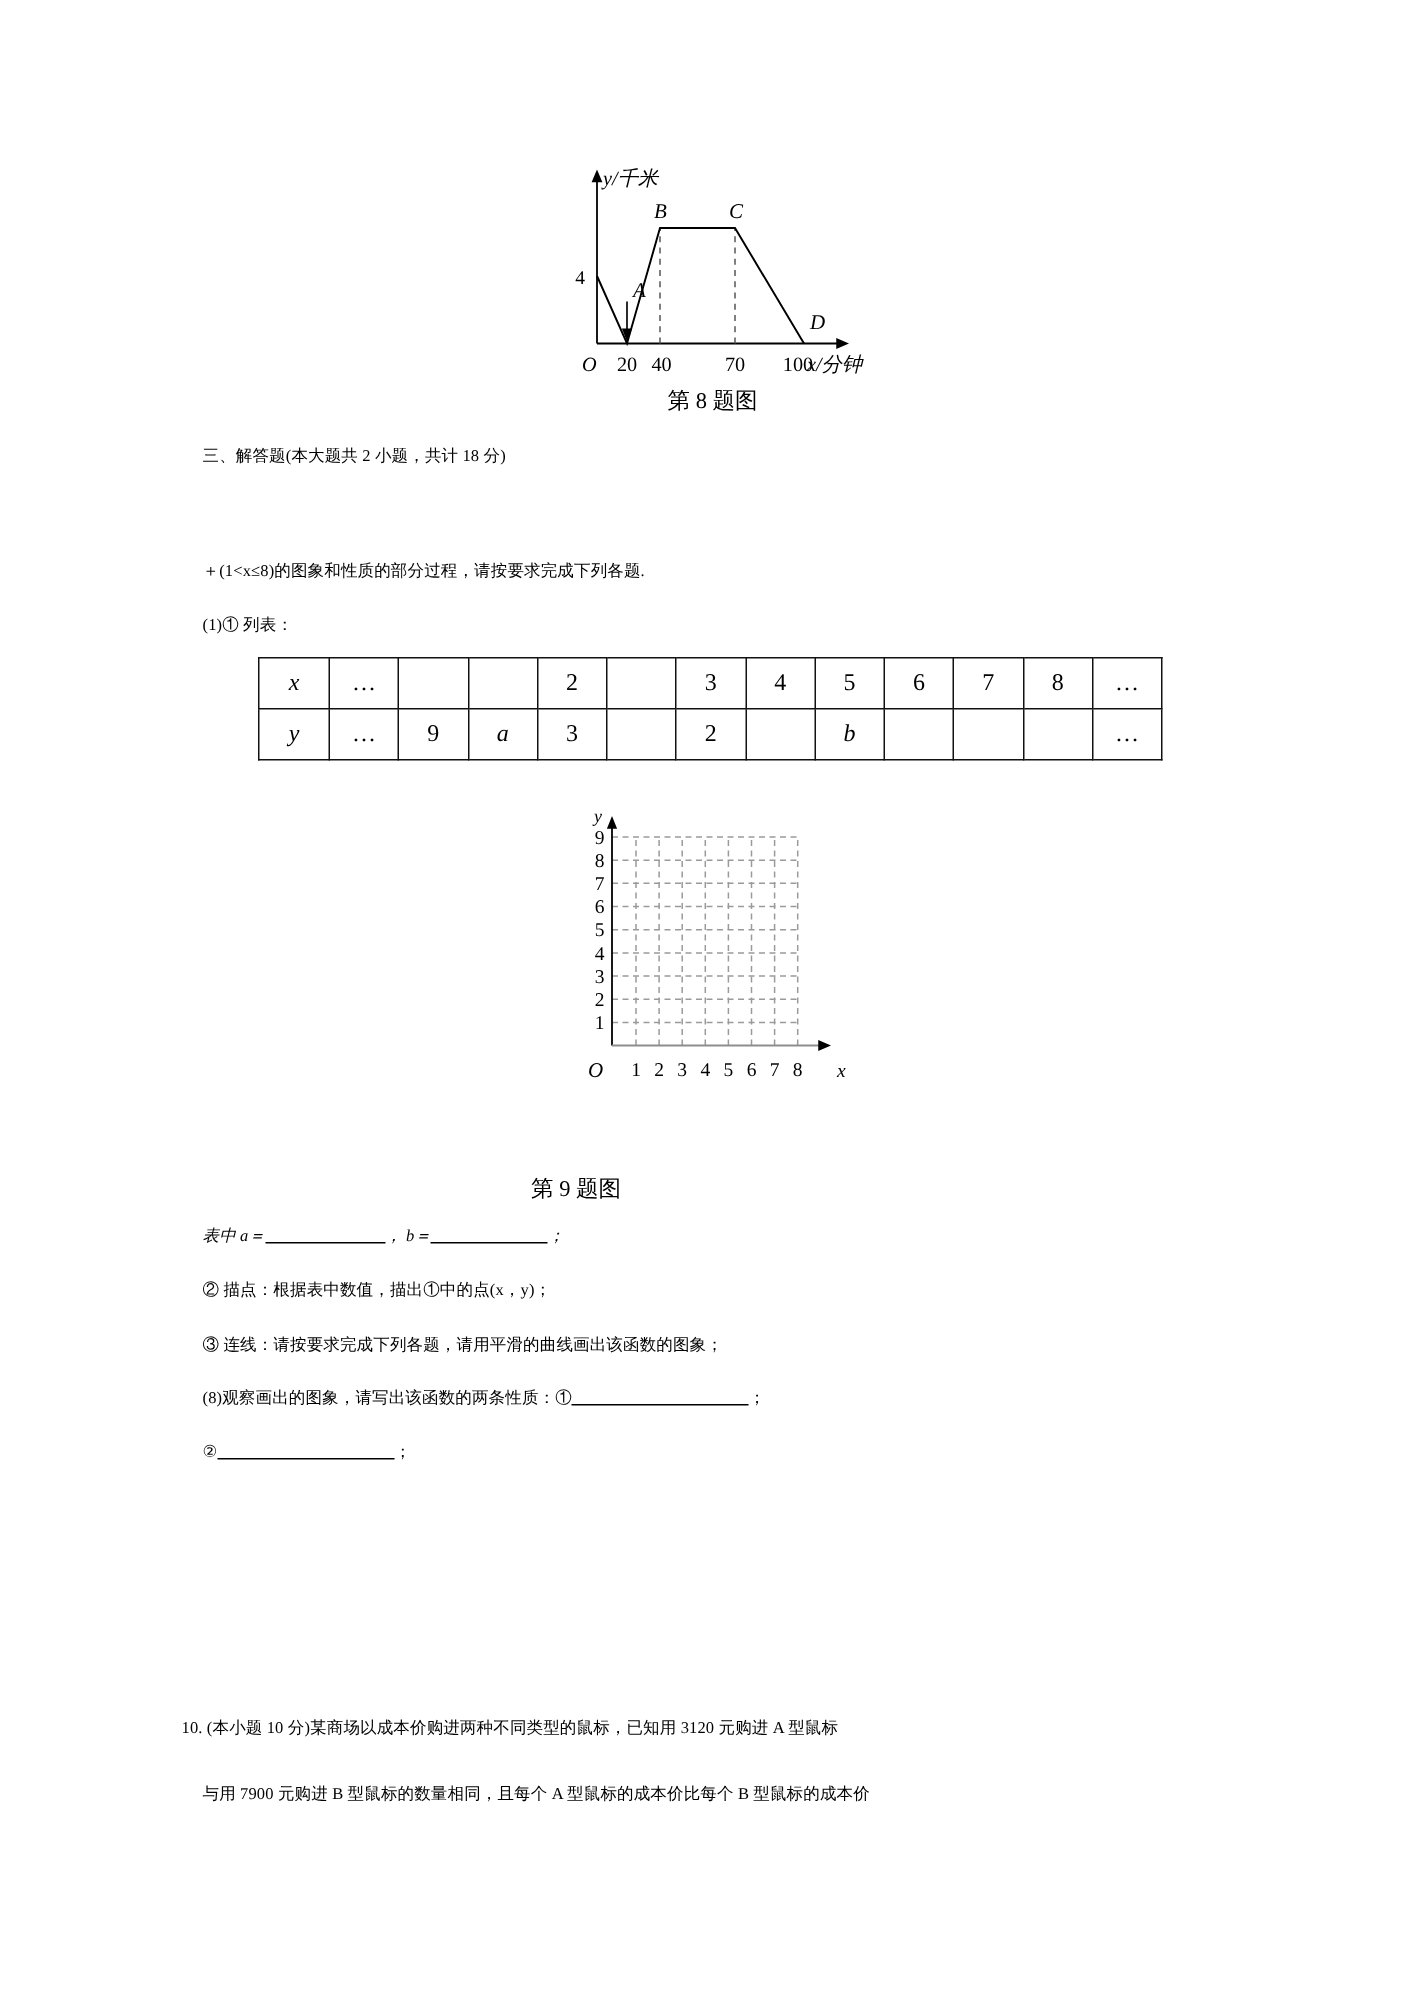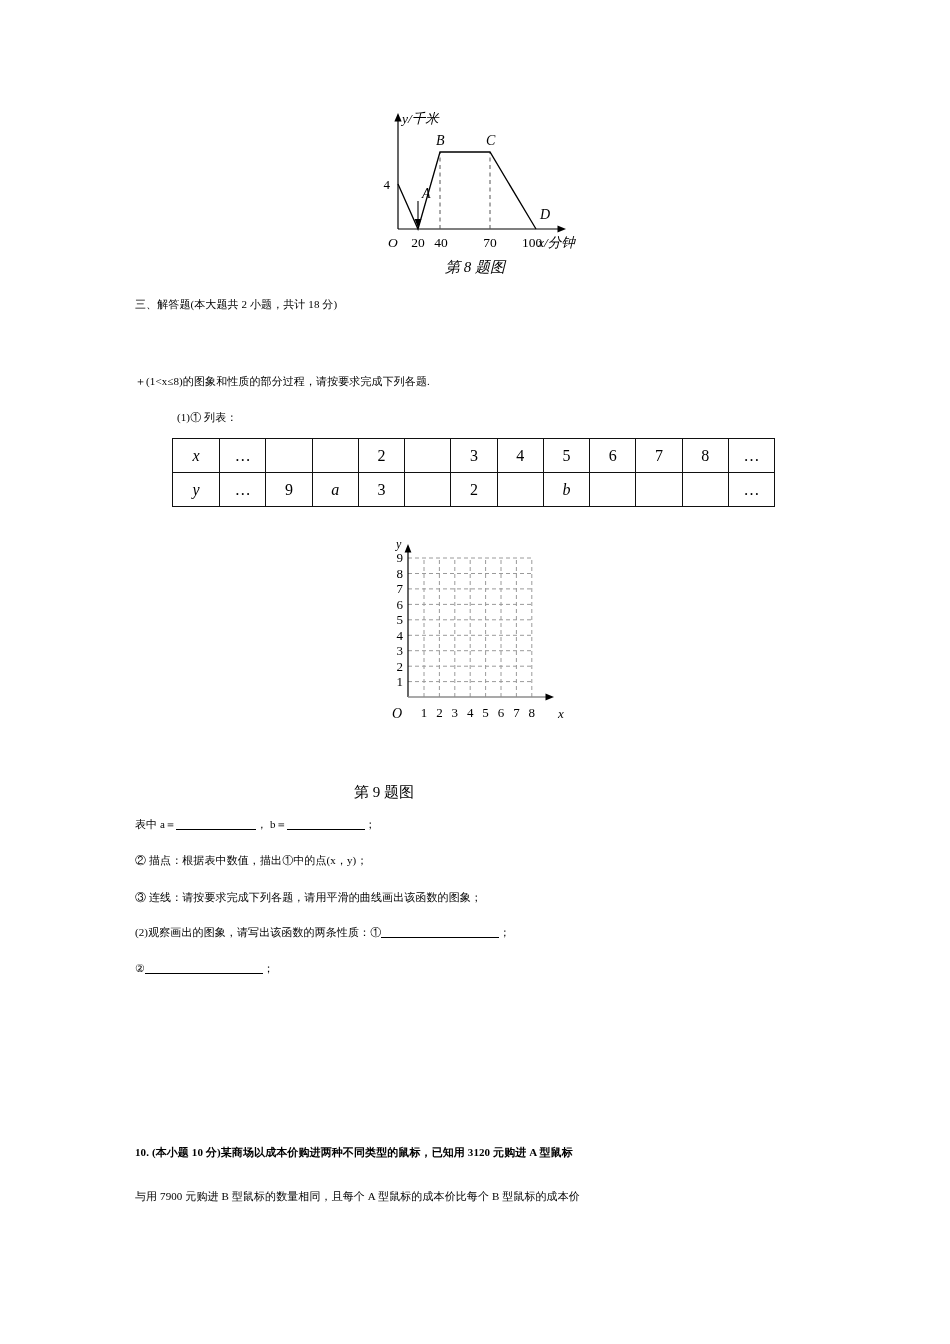--- a/index.html
+++ b/index.html
@@ -118,26 +118,26 @@
       <text x="110" y="142" font-size="13.5" text-anchor="middle" font-family="Liberation Serif, serif" fill="#000">70</text>
       <text x="152" y="142" font-size="13.5" text-anchor="middle" font-family="Liberation Serif, serif" fill="#000">100</text>
 
       <text x="42" y="93" font-size="14" font-family="Liberation Serif, serif" font-style="italic" fill="#000">A</text>
       <text x="56" y="40" font-size="14" font-family="Liberation Serif, serif" font-style="italic" fill="#000">B</text>
       <text x="106" y="40" font-size="14" font-family="Liberation Serif, serif" font-style="italic" fill="#000">C</text>
       <text x="160" y="114" font-size="14" font-family="Liberation Serif, serif" font-style="italic" fill="#000">D</text>
     </svg>
   </div>
 
-  <div class="cap" style="left:0; top:258px; width:950px;font-style:italic;">第 8 题图</div>
+  <div class="cap" style="left:0; top:258px; width:950px;">第 8 题图</div>
 
   <div class="ptext" style="left:135px; top:297px;">三、解答题(本大题共 2 小题，共计 18 分)</div>
 
   <div class="ptext" style="left:135px; top:374px;">＋(1&lt;x≤8)的图象和性质的部分过程，请按要求完成下列各题.</div>
-  <div class="ptext" style="left:135px; top:410px;margin-left:42px;">(1)① 列表：</div>
+  <div class="ptext" style="left:135px; top:410px;">(1)① 列表：</div>
 
   <table id="valtable">
     <tbody>
       <tr>
         <td class="hdr">x</td>
         <td>…</td>
         <td></td>
         <td></td>
         <td>2</td>
         <td></td>
@@ -217,31 +217,31 @@
       <text x="88.2" y="189" font-size="13" text-anchor="middle" font-family="Liberation Serif, serif" fill="#000">4</text>
       <text x="103.6" y="189" font-size="13" text-anchor="middle" font-family="Liberation Serif, serif" fill="#000">5</text>
       <text x="119" y="189" font-size="13" text-anchor="middle" font-family="Liberation Serif, serif" fill="#000">6</text>
       <text x="134.4" y="189" font-size="13" text-anchor="middle" font-family="Liberation Serif, serif" fill="#000">7</text>
       <text x="149.8" y="189" font-size="13" text-anchor="middle" font-family="Liberation Serif, serif" fill="#000">8</text>
     </svg>
   </div>
 
   <div class="cap" style="left:0; top:783px; width:768px;">第 9 题图</div>
 
-  <div class="ptext" style="left:135px; top:817px;">
+  <div class="ptext" style="left:135px; top:817px;font-style:italic;">
     <span>表中 a＝</span><span class="blank-s" style="width:80px;"></span><span>， b＝</span><span class="blank-s" style="width:78px;"></span><span>；</span>
   </div>
 
   <div class="ptext" style="left:135px; top:853px;text-align:center;">② 描点：根据表中数值，描出①中的点(x，y)；</div>
   <div class="ptext" style="left:135px; top:890px;">③ 连线：请按要求完成下列各题，请用平滑的曲线画出该函数的图象；</div>
 
   <div class="ptext" style="left:135px; top:925px;">
-    <span>(2)观察画出的图象，请写出该函数的两条性质：①</span><span class="blank-s" style="width:118px;"></span><span>；</span>
+    <span>(8)观察画出的图象，请写出该函数的两条性质：①</span><span class="blank-s" style="width:118px;"></span><span>；</span>
   </div>
   <div class="ptext" style="left:135px; top:961px;">
     <span>②</span><span class="blank-s" style="width:118px;"></span><span>；</span>
   </div>
 
 
-  <div class="ptext" style="left:135px; top:1145px;font-weight:bold;">10. (本小题 10 分)某商场以成本价购进两种不同类型的鼠标，已知用 3120 元购进 A 型鼠标</div>
+  <div class="ptext" style="left:121px; top:1145px;">10. (本小题 10 分)某商场以成本价购进两种不同类型的鼠标，已知用 3120 元购进 A 型鼠标</div>
   <div class="ptext" style="left:135px; top:1189px;">与用 7900 元购进 B 型鼠标的数量相同，且每个 A 型鼠标的成本价比每个 B 型鼠标的成本价</div>
 
 </div>
 
 </body></html>

